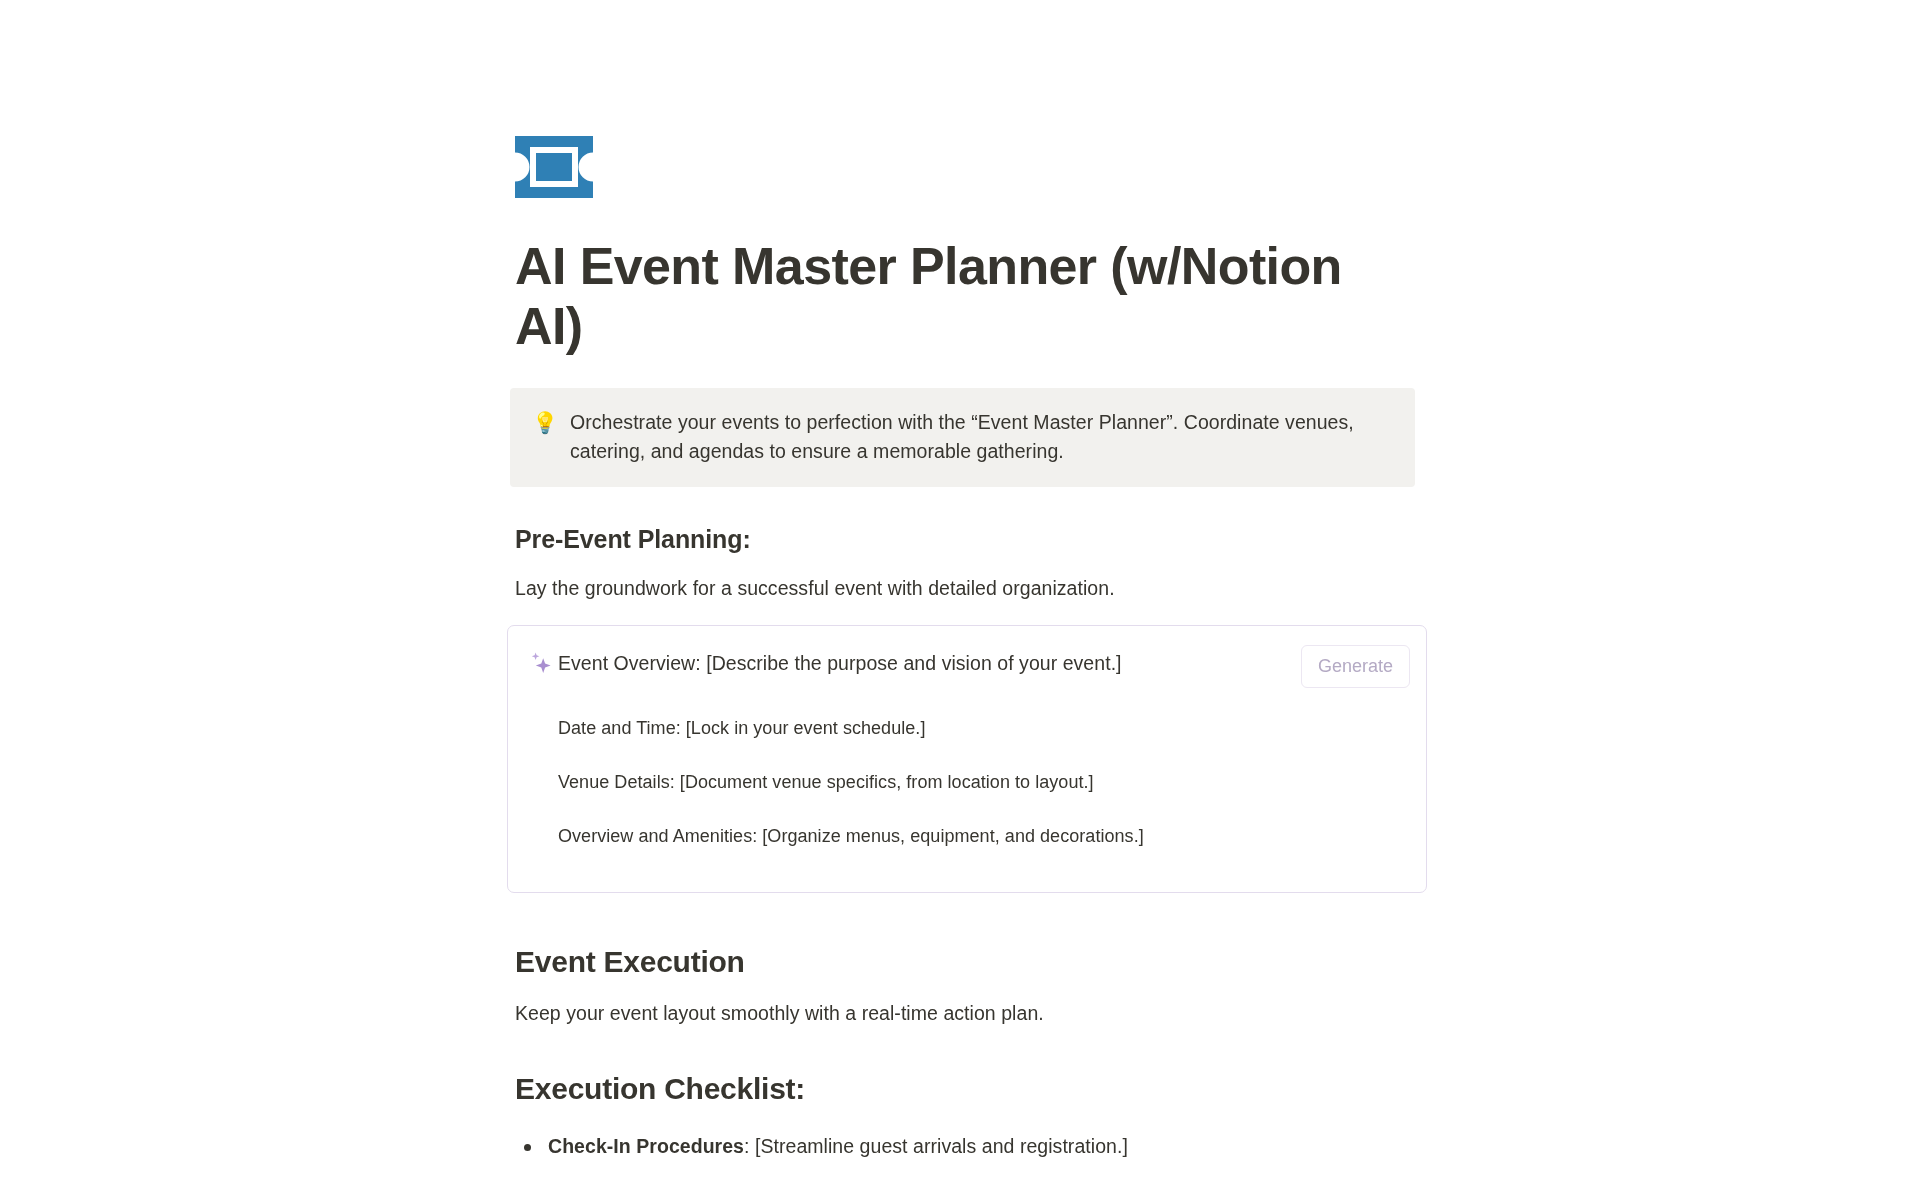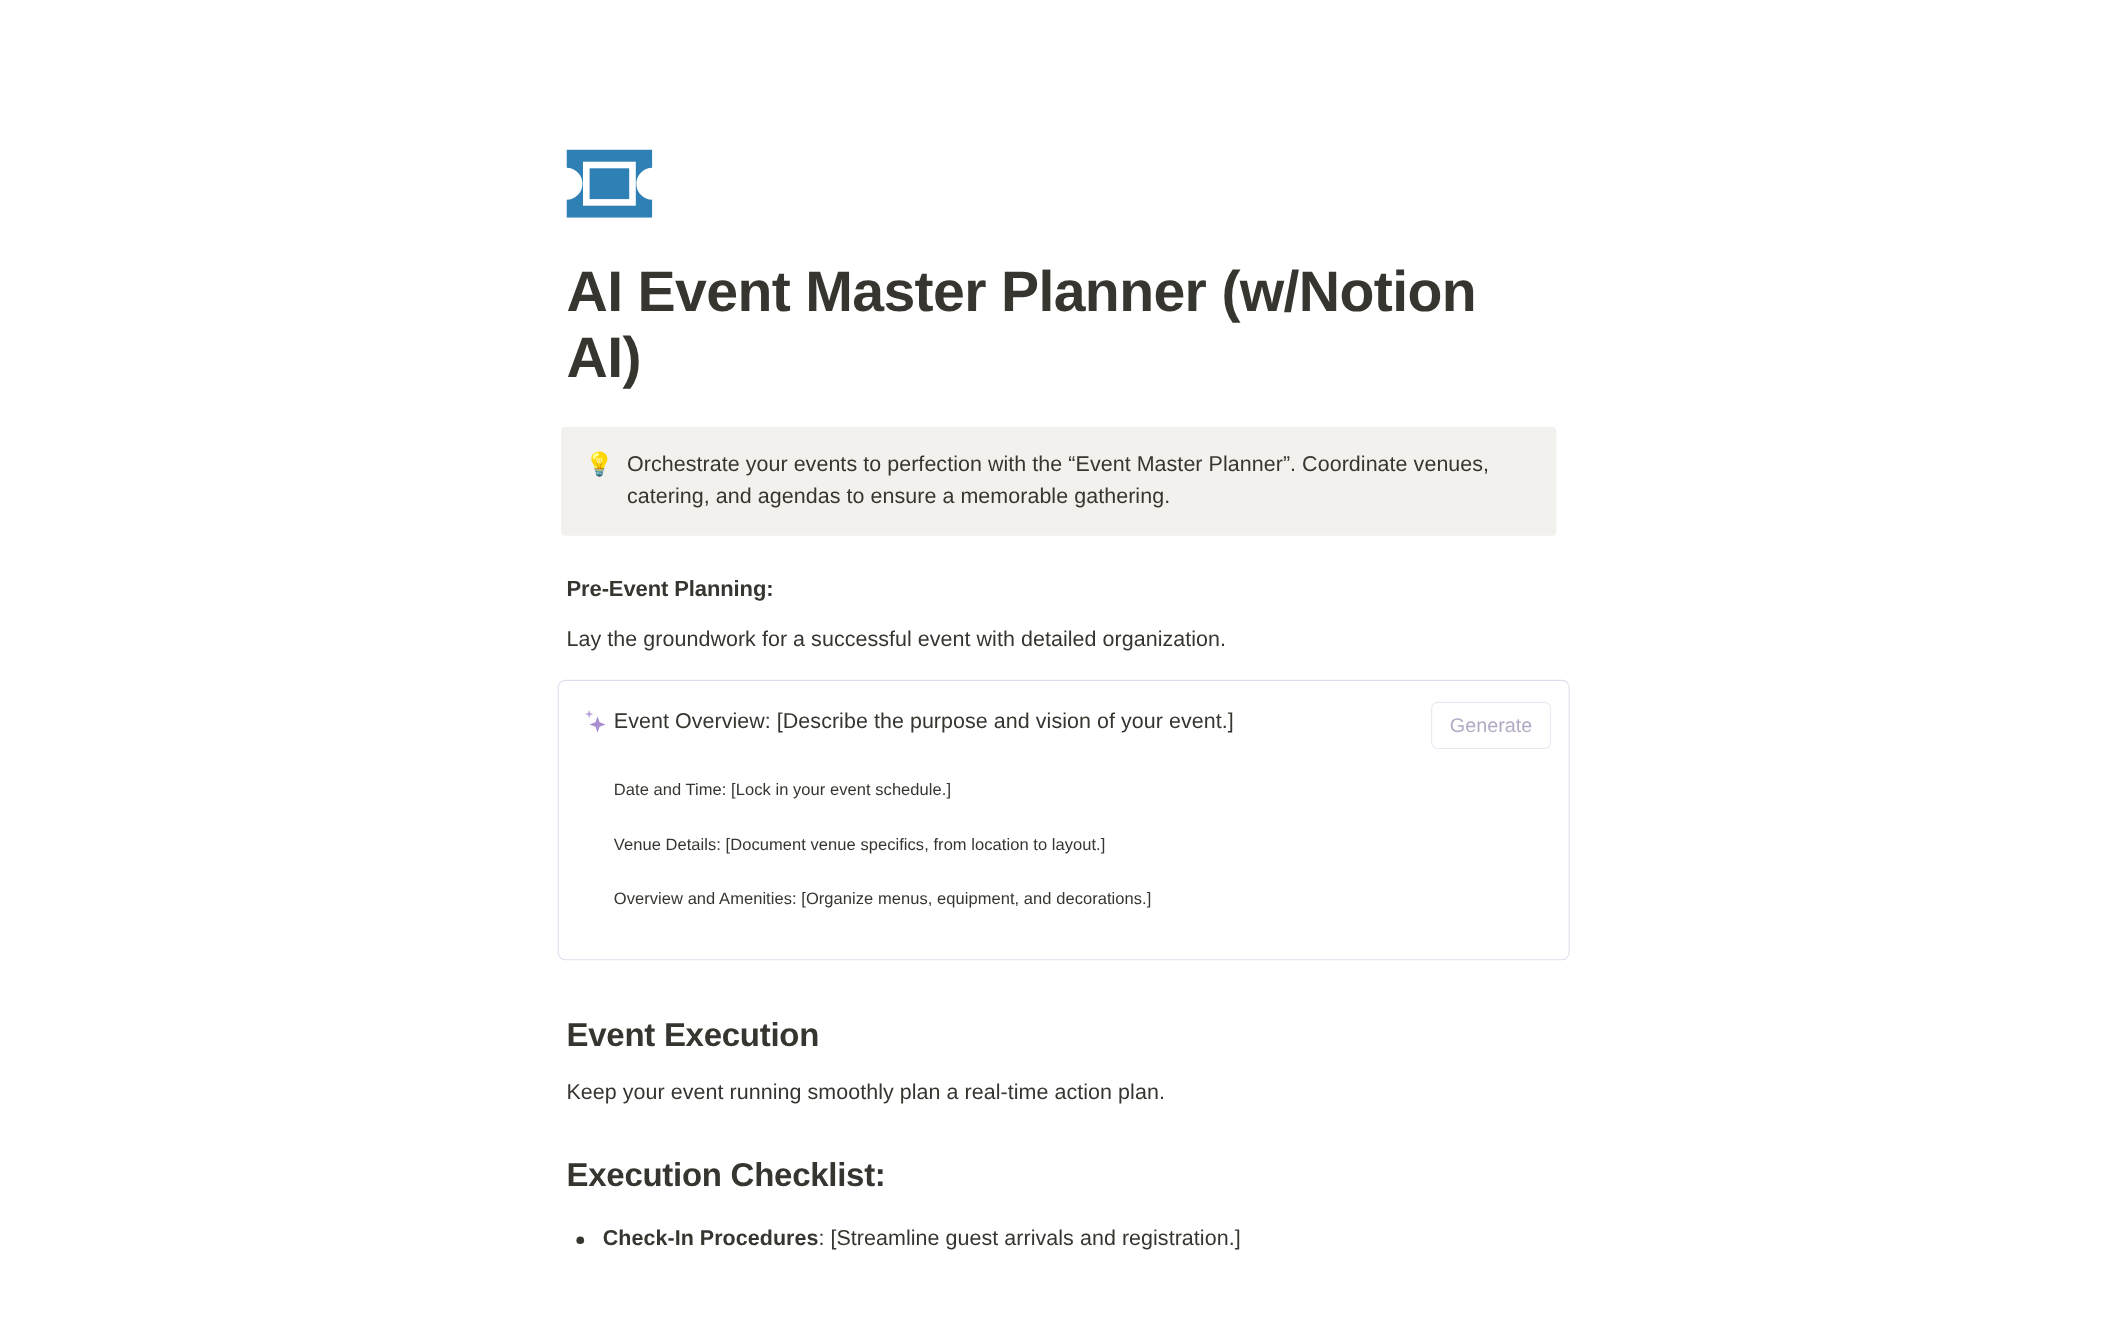--- a/index.html
+++ b/index.html
@@ -77,21 +77,21 @@
   .callout-text {
     font-size: 19.5px;
     line-height: 1.5;
     color: #37352f;
     letter-spacing: 0.05px;
   }
 
   
   .h-bold {
     margin: 36px 0 0 0;
-    font-size: 20px;
+    font-size: 25px;
     line-height: 1.3;
     font-weight: 700;
     color: #37352f;
     letter-spacing: -0.1px;
   }
   .h-section {
     margin: 49px 0 0 0;
     font-size: 30px;
     line-height: 1.3;
     font-weight: 700;
@@ -156,21 +156,21 @@
     color: #b4aac4;
     font-family: "Liberation Sans", "DejaVu Sans", sans-serif;
     font-size: 18px;
     line-height: 1;
     padding: 11px 16px 12px 16px;
     cursor: pointer;
     white-space: nowrap;
   }
   .ai-line {
     margin: 27px 0 0 34px;
-    font-size: 15px;
+    font-size: 18px;
     line-height: 1.5;
     color: #37352f;
     letter-spacing: 0.05px;
   }
 
   
   .bullets {
     margin: 24px 0 0 0;
     padding: 0;
     list-style: none;
@@ -232,21 +232,21 @@
         </div>
         <div class="ai-first-text">Event Overview: [Describe the purpose and vision of your event.]</div>
         <button class="generate-btn">Generate</button>
       </div>
       <div class="ai-line">Date and Time: [Lock in your event schedule.]</div>
       <div class="ai-line">Venue Details: [Document venue specifics, from location to layout.]</div>
       <div class="ai-line">Overview and Amenities: [Organize menus, equipment, and decorations.]</div>
     </div>
 
     <h2 class="h-section">Event Execution</h2>
-    <p class="para">Keep your event running smoothly plan a real-time action plan.</p>
+    <p class="para">Keep your event layout smoothly with a real-time action plan.</p>
 
     <h2 class="h-sub">Execution Checklist:</h2>
     <ul class="bullets">
       <li class="bullet">
         <b>Check-In Procedures</b><span>: [Streamline guest arrivals and registration.]</span>
       </li>
 
     </ul>
 
   </div>

